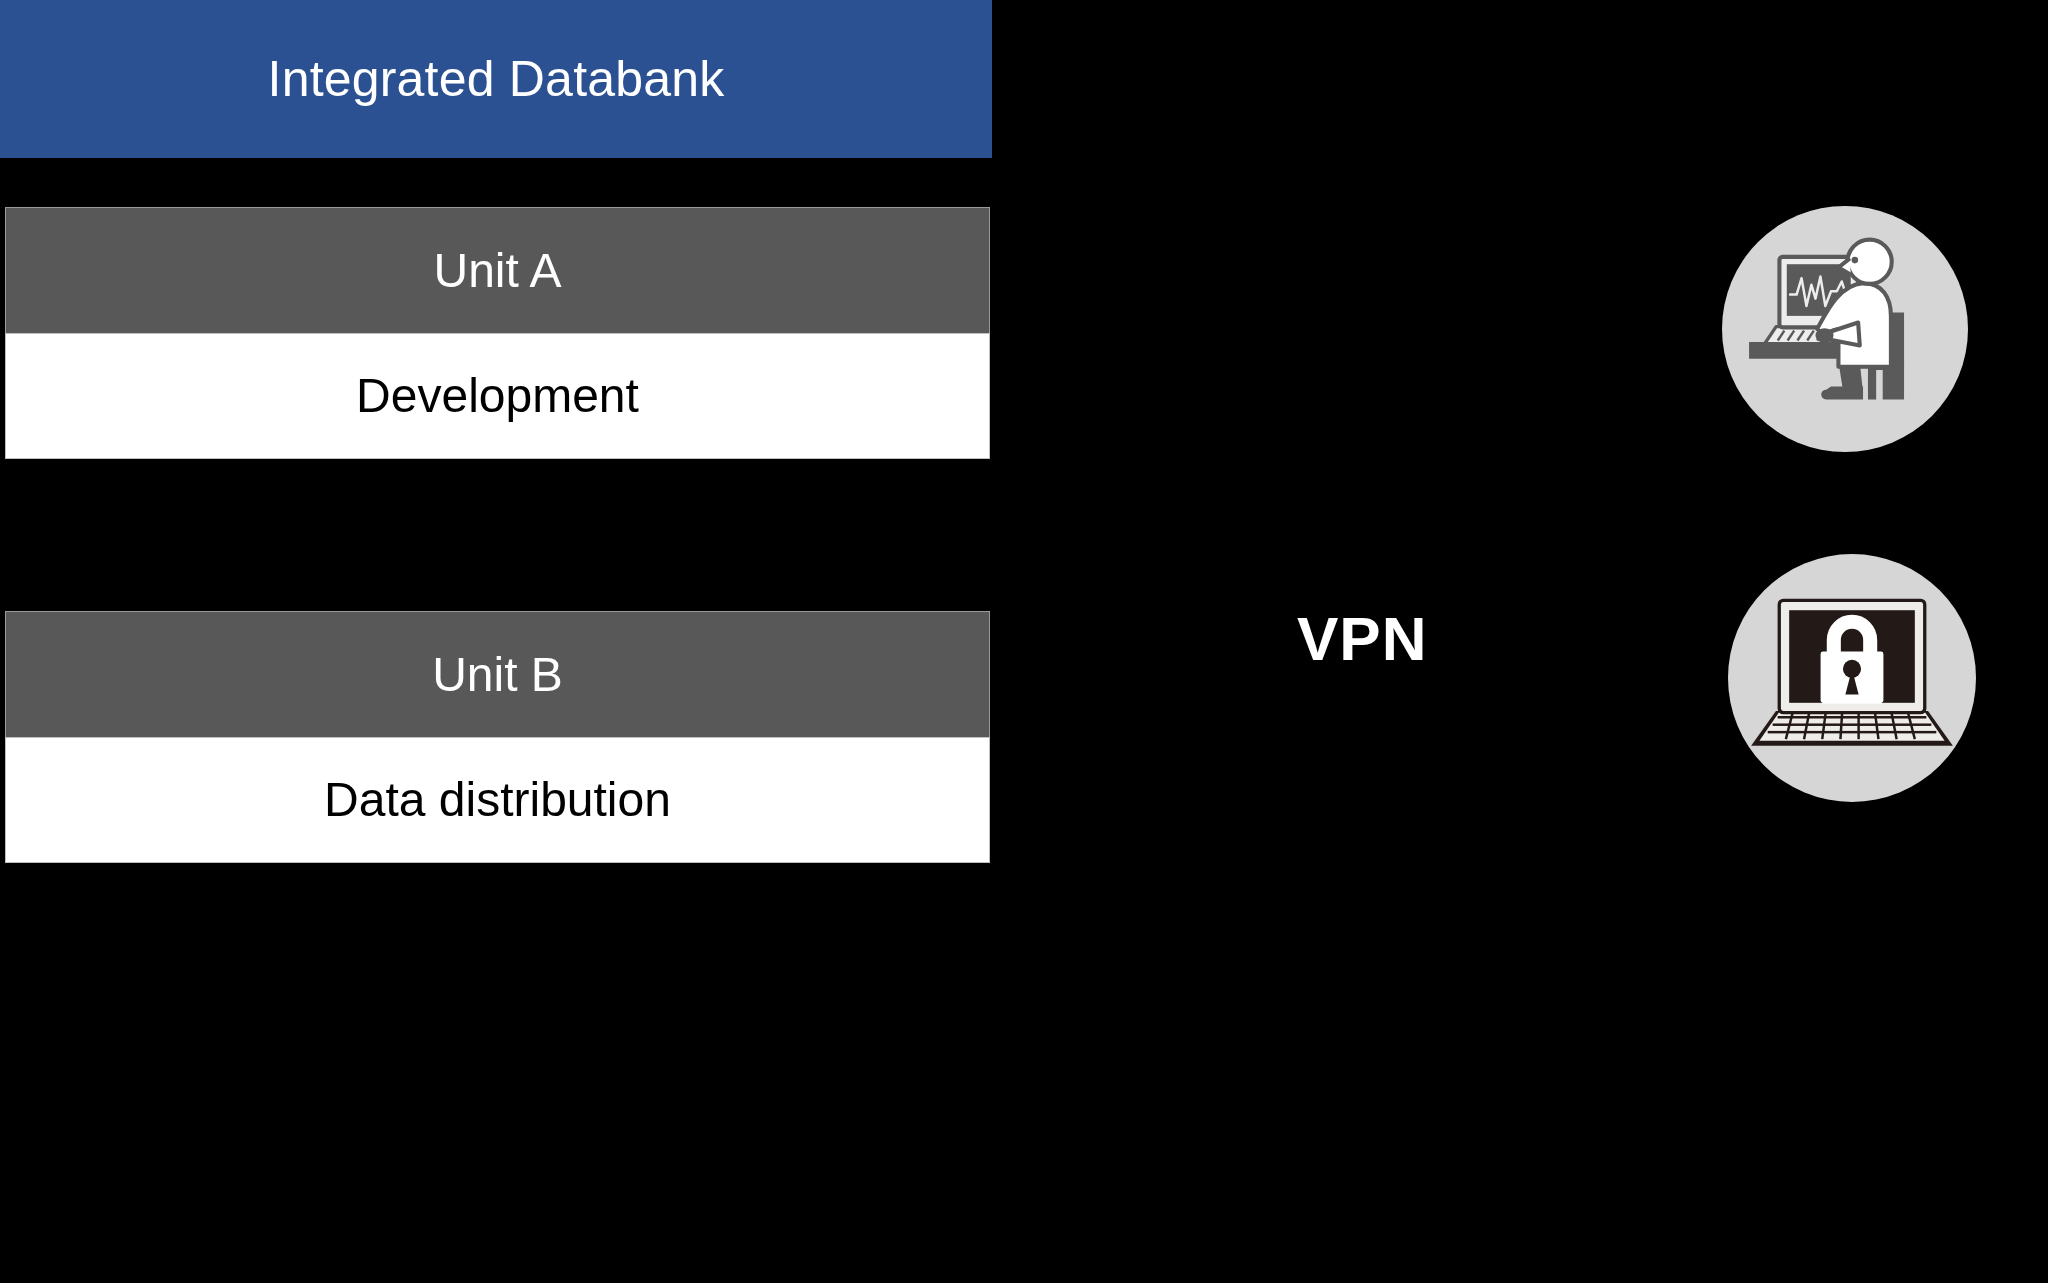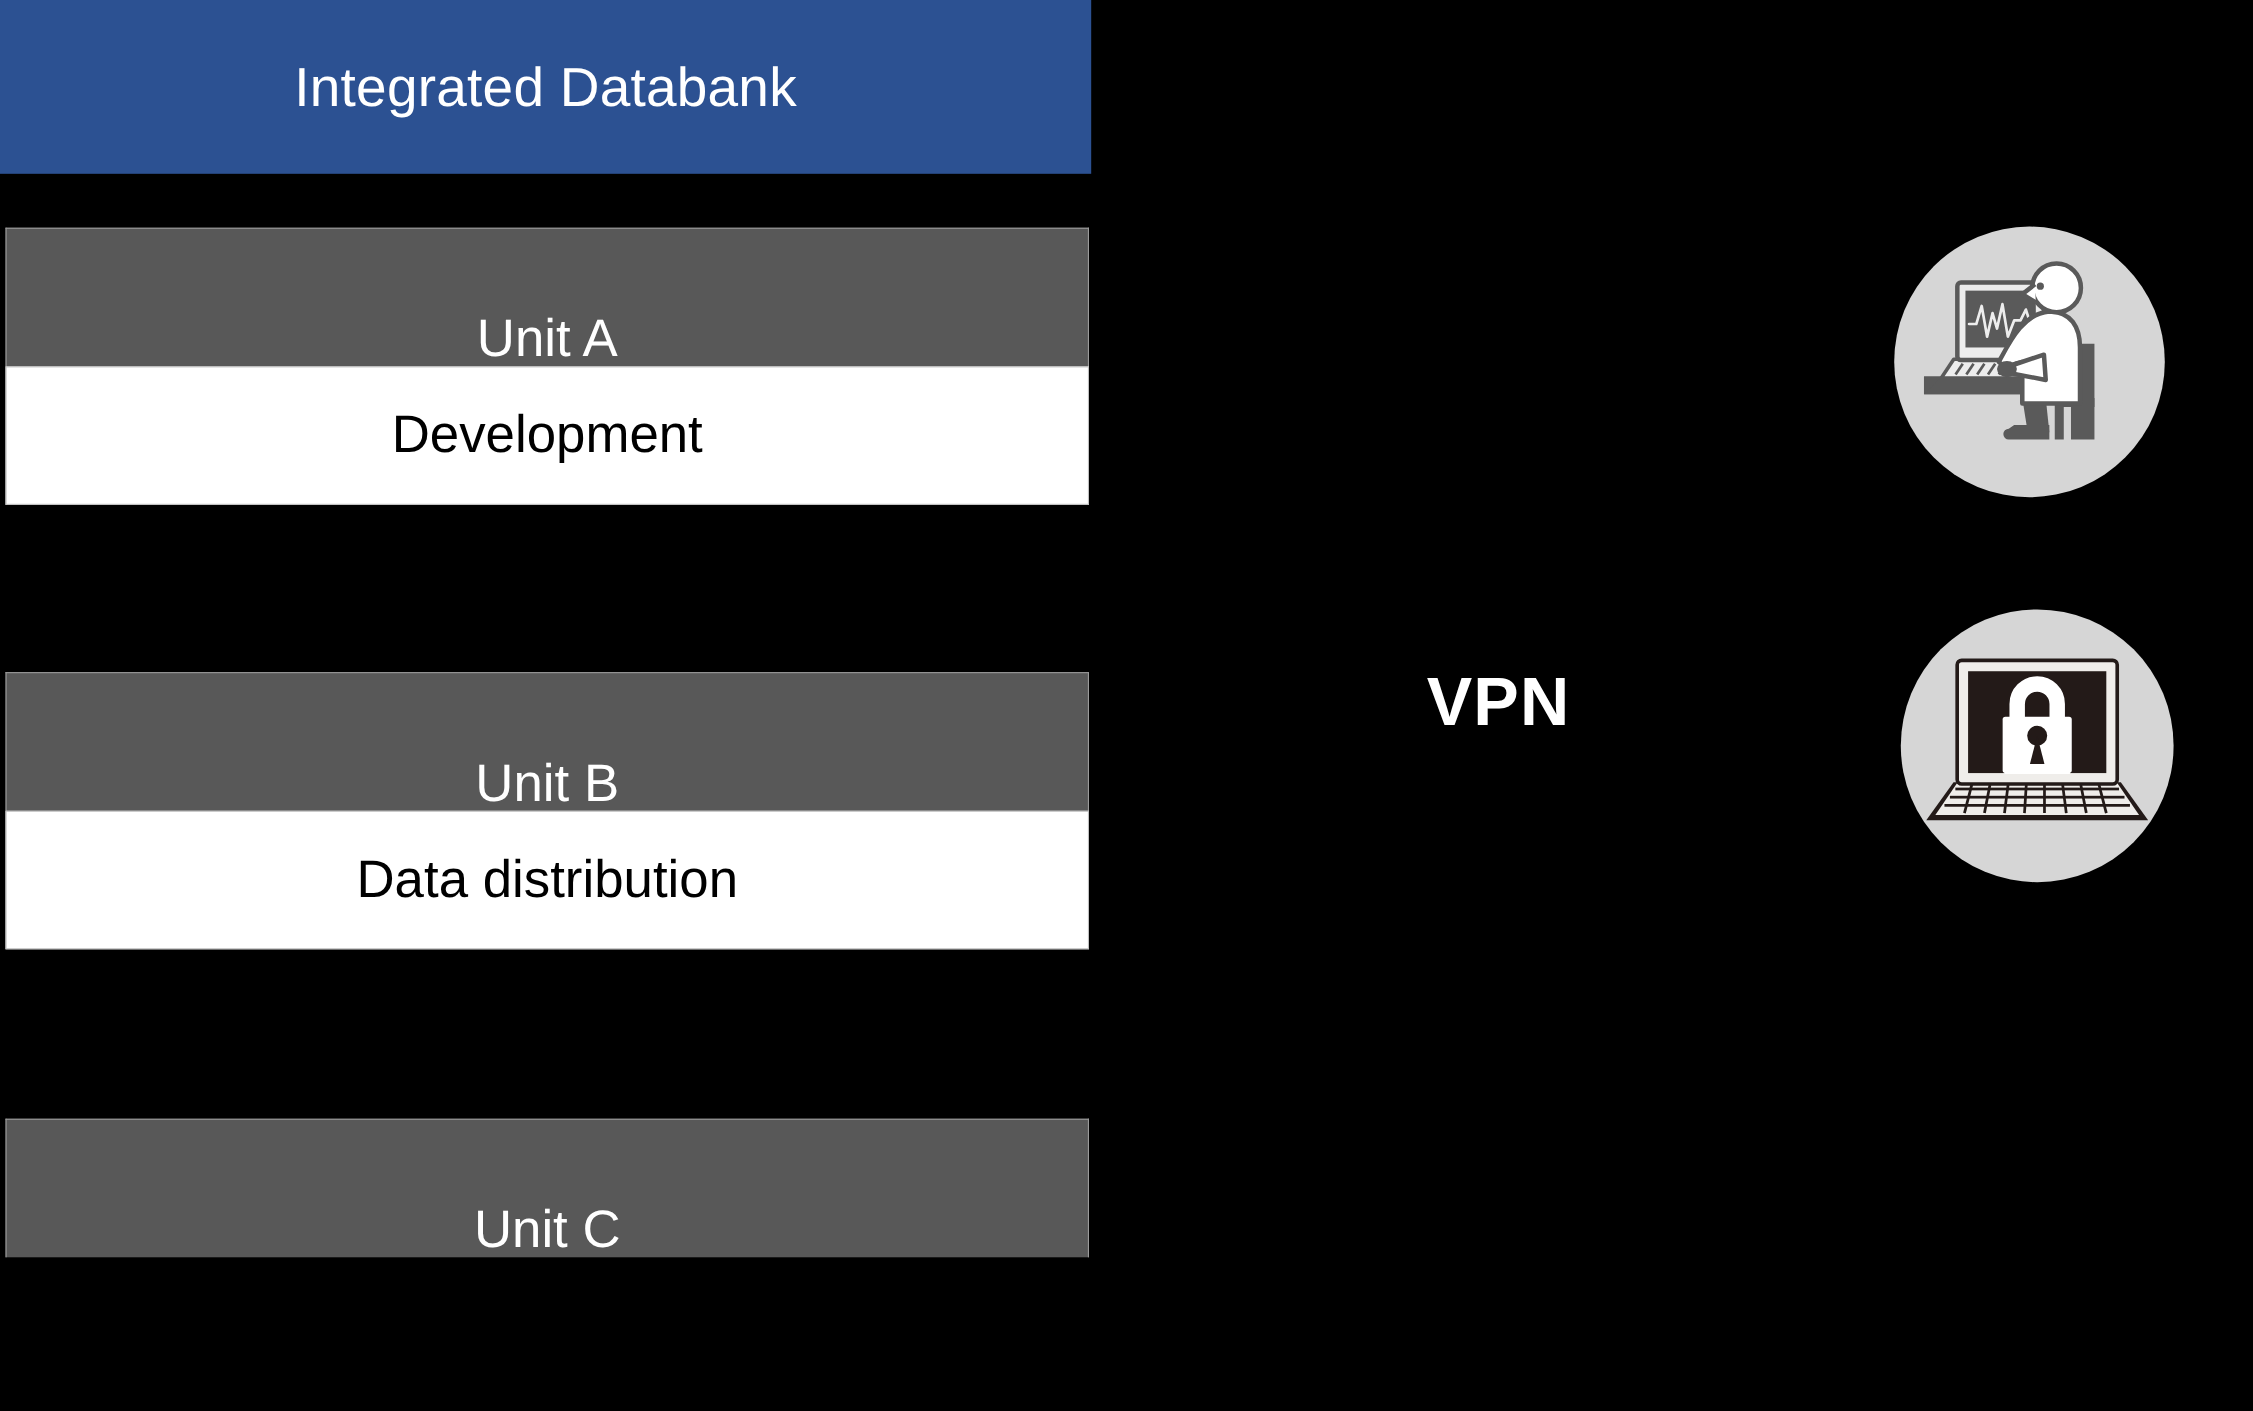--- a/index.html
+++ b/index.html
@@ -47,21 +47,21 @@
     left: 5px;
     width: 985px;
     box-sizing: border-box;
   }
   .unit-head {
     background: #585858;
     border: 1px solid #9a9a9a;
     border-bottom: none;
     height: 126px;
     display: flex;
-    align-items: flex-end;
+    align-items: center;
     justify-content: center;
     box-sizing: border-box;
   }
   .unit-head-label {
     color: #FFFFFF;
     font-size: 48px;
     font-weight: 400;
     line-height: 1;
     white-space: nowrap;
   }
@@ -148,23 +148,20 @@
   <div class="unit-card" id="unit-b">
     <div class="unit-head">
       <span class="unit-head-label">Unit B</span>
     </div>
     <div class="unit-body">
       <span class="unit-body-label">Data distribution</span>
     </div>
   </div>
 
   <div class="unit-card" id="unit-c">
-    <div class="unit-head">
-      <span class="unit-head-label">Unit C</span>
-    </div>
   </div>
 
   <div class="vpn-label">VPN</div>
 
   <div class="icon-circle" id="researcher-circle">
     <svg class="icon-svg" viewBox="0 0 300 300">
 
       <path d="M33 166 H160 V186 H33 Z" fill="#5A5A5A"></path>
       <path d="M60 160 L160 160 L172 186 L33 186 Z" fill="#5A5A5A"></path>
 

